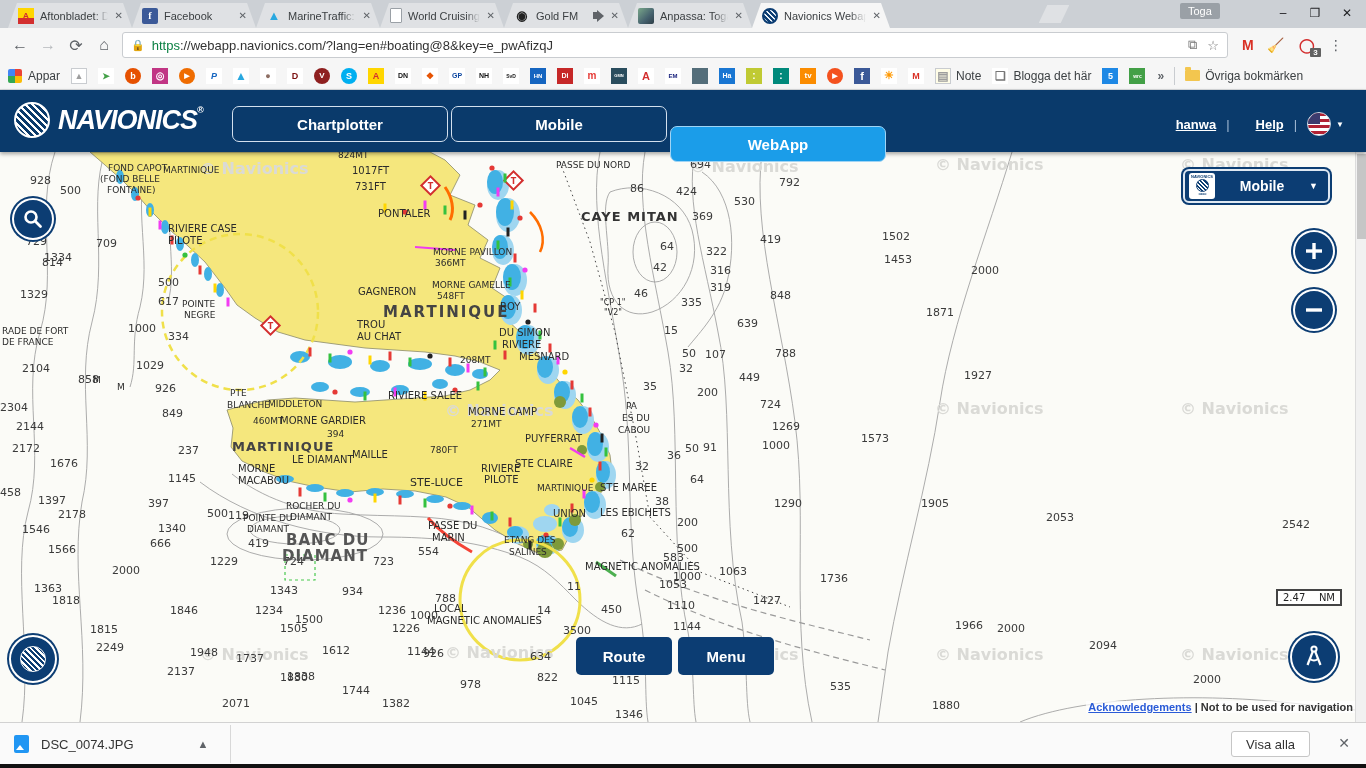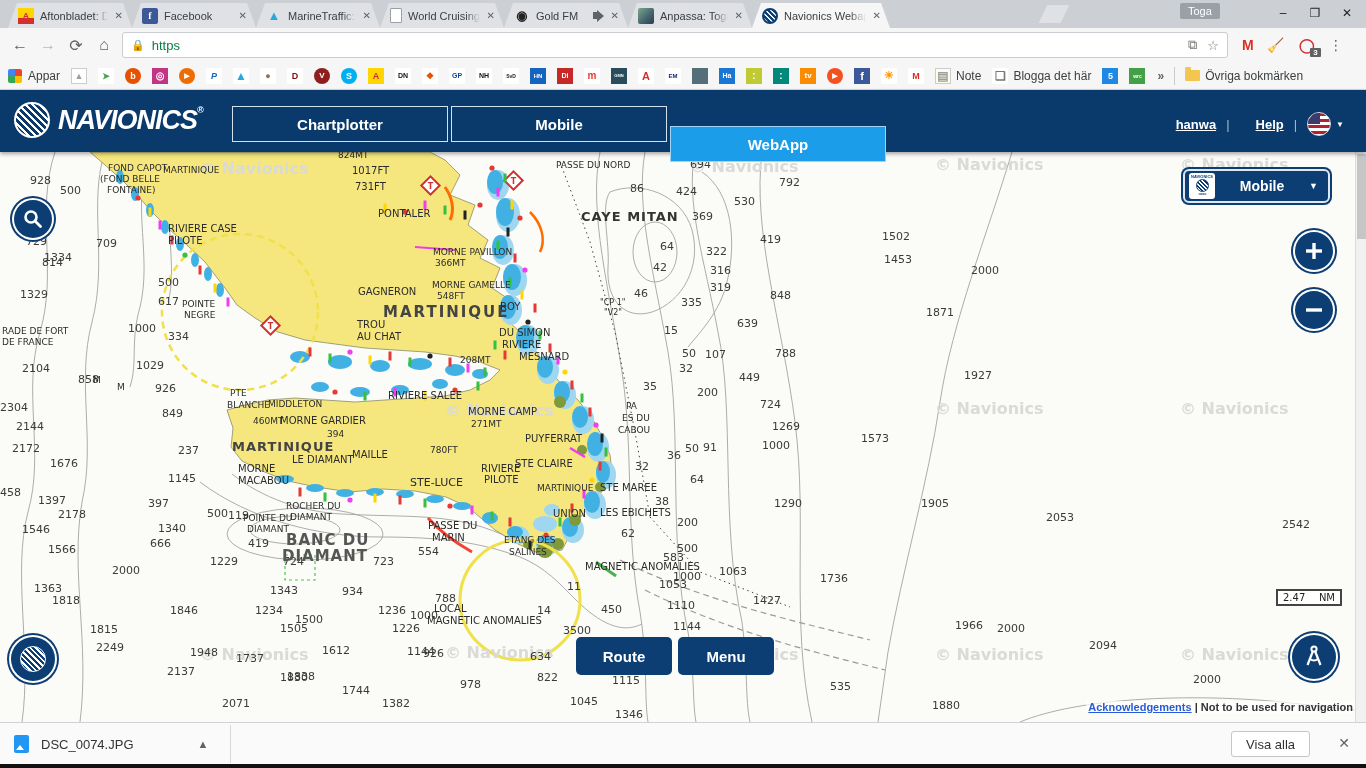--- a/index.html
+++ b/index.html
@@ -53,21 +53,21 @@
   #bk-overflow { margin-left:12px; color:#5f6368; font-weight:bold; }
 
   
   #appheader { position:absolute; left:0; top:90px; width:1366px; height:62px; background:#0a3a6b; box-shadow:0 2px 4px rgba(0,0,0,.35); z-index:5; }
   #brand { position:absolute; left:14px; top:12px; display:flex; align-items:center; }
   #brand-emblem { width:36px; height:36px; border-radius:50%; border:2px solid #fff;
     background:repeating-linear-gradient(45deg,#0a3a6b 0 3px,#fff 3px 5px); }
   #brand-text { margin-left:8px; color:#fff; font-size:27px; font-weight:bold; font-style:italic; letter-spacing:-1px; }
   #brand-r { color:#fff; font-size:9px; vertical-align:top; }
   #appnav { position:absolute; left:232px; top:16px; display:flex; gap:3px; }
-  .appnav-btn { width:216px; height:36px; border:1px solid #d3e0ee; border-radius:0; background:#0a3a6b;
+  .appnav-btn { width:216px; height:36px; border:1px solid #d3e0ee; border-radius:7px; background:#0a3a6b;
     color:#fff; font-size:15px; font-weight:bold; display:flex; align-items:center; justify-content:center; }
   .appnav-btn.active { background:#1b9de9; border-color:#9fd4f5;margin-top:20px; }
   #user-area { position:absolute; right:22px; top:22px; display:flex; align-items:center; color:#fff; font-size:13px; font-weight:bold; }
   #user-area .lnk { text-decoration:underline;padding-left:16px; }
   #user-area .bar { margin:0 10px; font-weight:normal; color:#9fb8d2; }
   #flag { width:24px; height:24px; border-radius:50%; border:1px solid #cfd8e3; position:relative; overflow:hidden;
     background:repeating-linear-gradient(#b22234 0 3px,#fff 3px 6px); }
   #flag:before { content:""; position:absolute; left:0; top:0; width:12px; height:11px; background:#3c3b6e; }
   #flag-caret { color:#fff; font-size:8px; margin-left:5px; }
 
@@ -158,20 +158,21 @@
   </div>
 
   <div id="toolbar">
     <span class="navic" style="margin-left:6px">←</span>
     <span class="navic disabled">→</span>
     <span class="navic">⟳</span>
     <span class="navic">⌂</span>
     <div id="urlbox">
       <span id="lock">🔒</span>
       <span id="url-scheme">https</span>
+        <span id="url-rest">://webapp.navionics.com/?lang=en#boating@8&amp;key=e_pwAfizqJ</span>
       <span class="spacer"></span>
       <span class="urlic">⧉</span>
       <span class="urlic">☆</span>
     </div>
     <span class="ext" style="color:#d93025;font-weight:bold">M</span>
     <span class="ext" style="color:#c8a415">🧹</span>
     <span class="ext" style="color:#d32f2f;font-weight:bold">◯<span id="ext-badge">3</span></span>
     <span id="menu-dots">⋮</span>
   </div>
 

